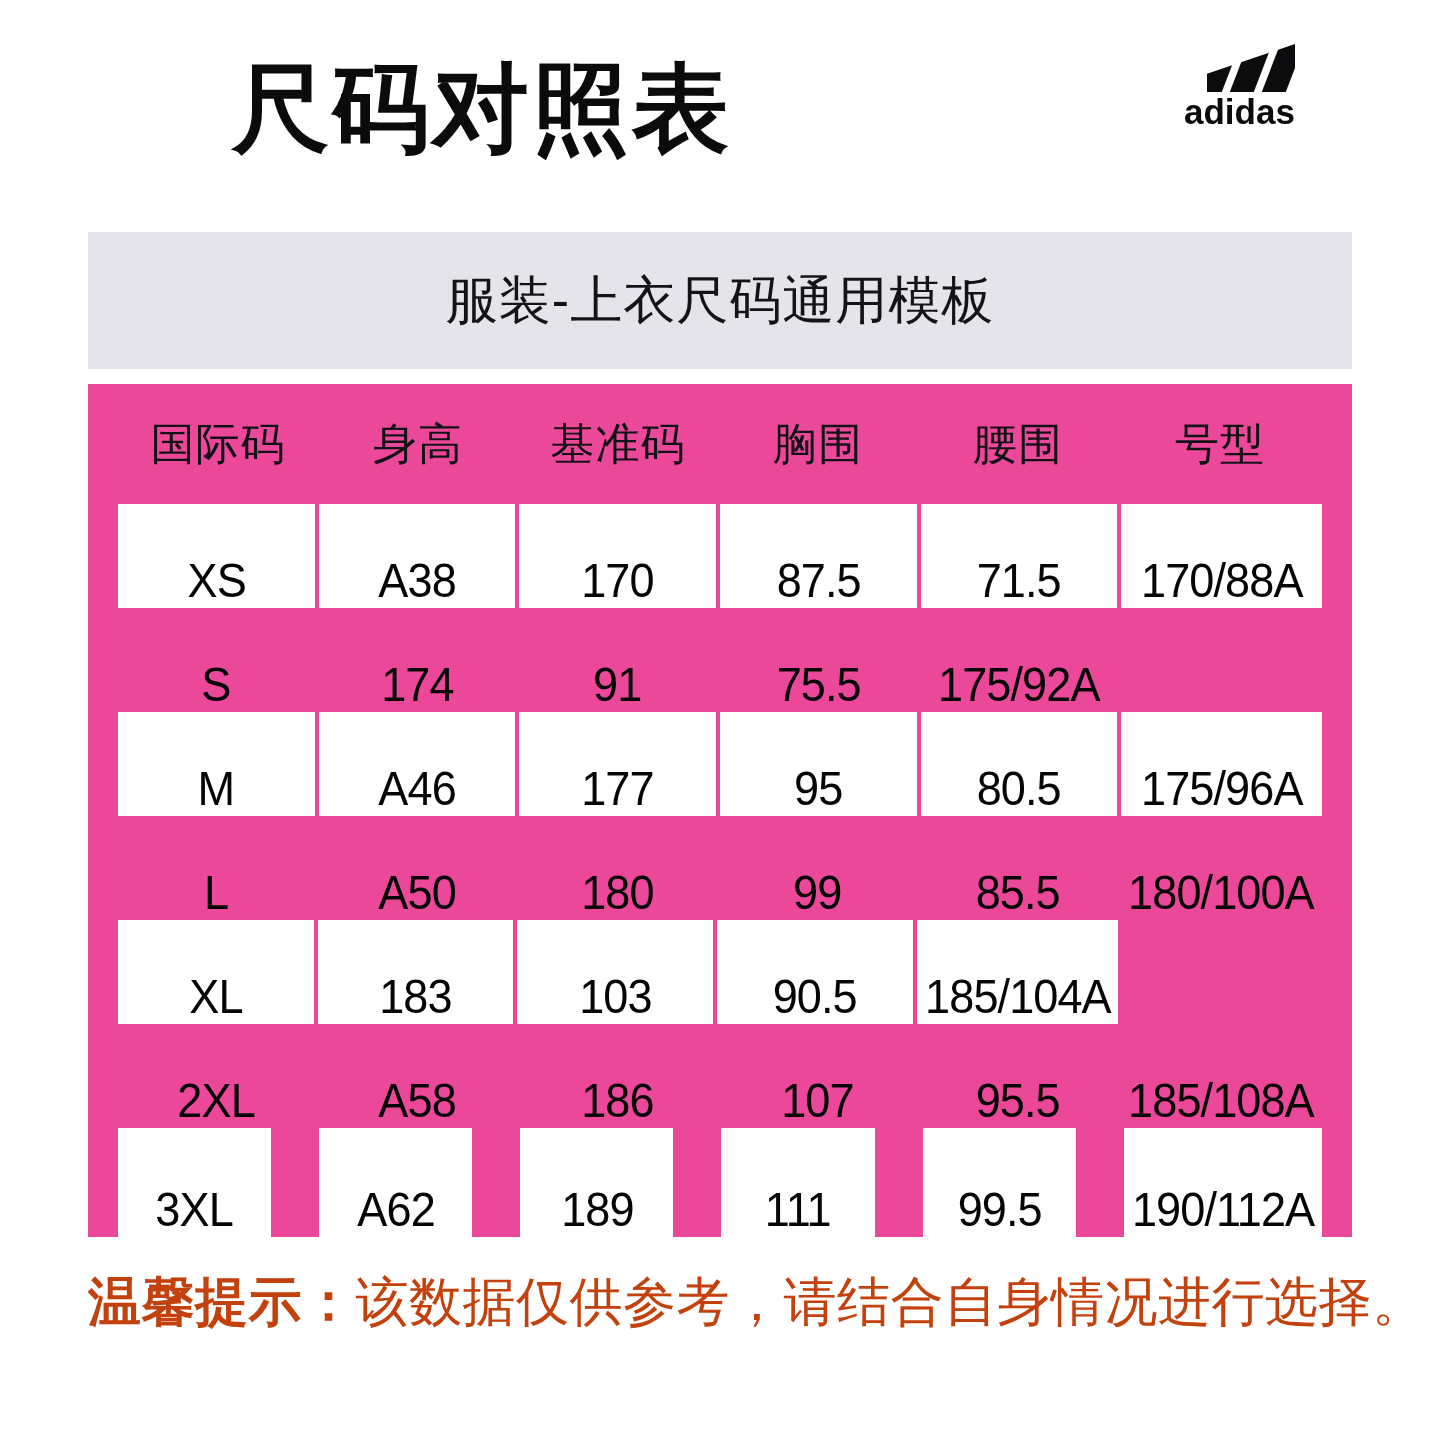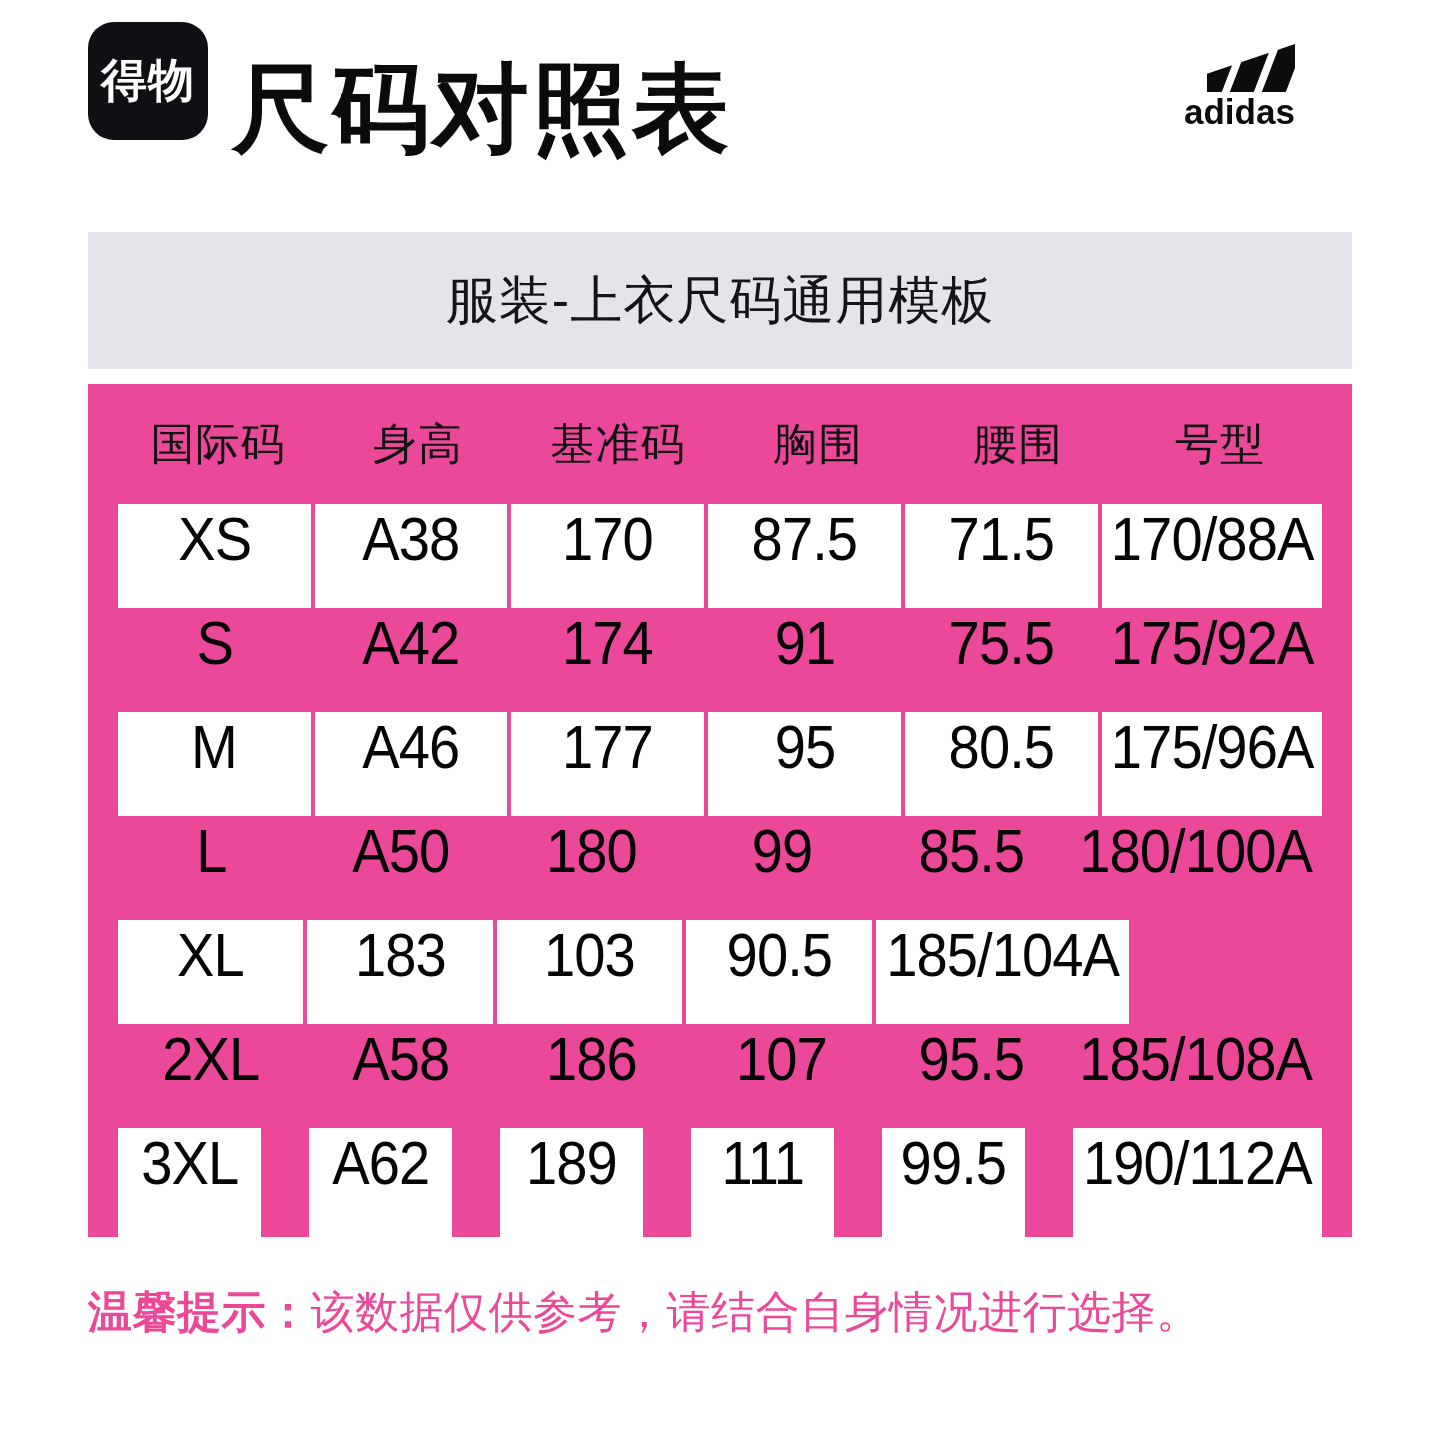--- a/index.html
+++ b/index.html
@@ -61,40 +61,37 @@
   .th {
     text-align:center;
     font-size:44px; font-weight:500; color:#121215; letter-spacing:1px;
   }
   .trow {
     display:grid; grid-template-columns:repeat(5,1fr) 1.02fr;
     column-gap:4px; height:104px;
   }
   .trow:last-child { height:109px;gap:48px; }
   .cell {
-    display:flex; align-items:flex-start; justify-content:center;
-    font-size:61px; color:#050506;
+    display:flex; align-items:flex-end; justify-content:center;
+    font-size:49px; color:#050506;
   }
   .trow.card .cell { background:#ffffff; }
   .cell > span { display:inline-block; transform:scaleX(0.92); letter-spacing:-1px; white-space:nowrap; }
 
   
   .notice {
-    margin:46px 88px 0;
-    font-size:44px; color:#ec4899; letter-spacing:0.5px; white-space:nowrap;
+    margin:30px 88px 0;
+    font-size:53px; color:#c2410c; letter-spacing:0.5px; white-space:nowrap;
   }
   .notice .tip-label { font-weight:700; }
 </style>
 </head>
 <body>
 
 <div class="top-header">
-  <div class="dewu-logo">
-    <span>得物</span>
-  </div>
   <h1 class="page-title">尺码对照表</h1>
   <div class="adidas-logo">
     <div class="adidas-bars">
       <div class="adidas-bar"></div>
       <div class="adidas-bar"></div>
       <div class="adidas-bar"></div>
     </div>
     <div class="adidas-wordmark">adidas</div>
   </div>
 </div>
@@ -131,23 +128,20 @@
         </div>
         <div class="cell">
           <span>170/88A</span>
         </div>
       </div>
       <div class="trow">
         <div class="cell">
           <span>S</span>
         </div>
         <div class="cell">
-          <span>A42</span>
-        </div>
-        <div class="cell">
           <span>174</span>
         </div>
         <div class="cell">
           <span>91</span>
         </div>
         <div class="cell">
           <span>75.5</span>
         </div>
         <div class="cell">
           <span>175/92A</span>

